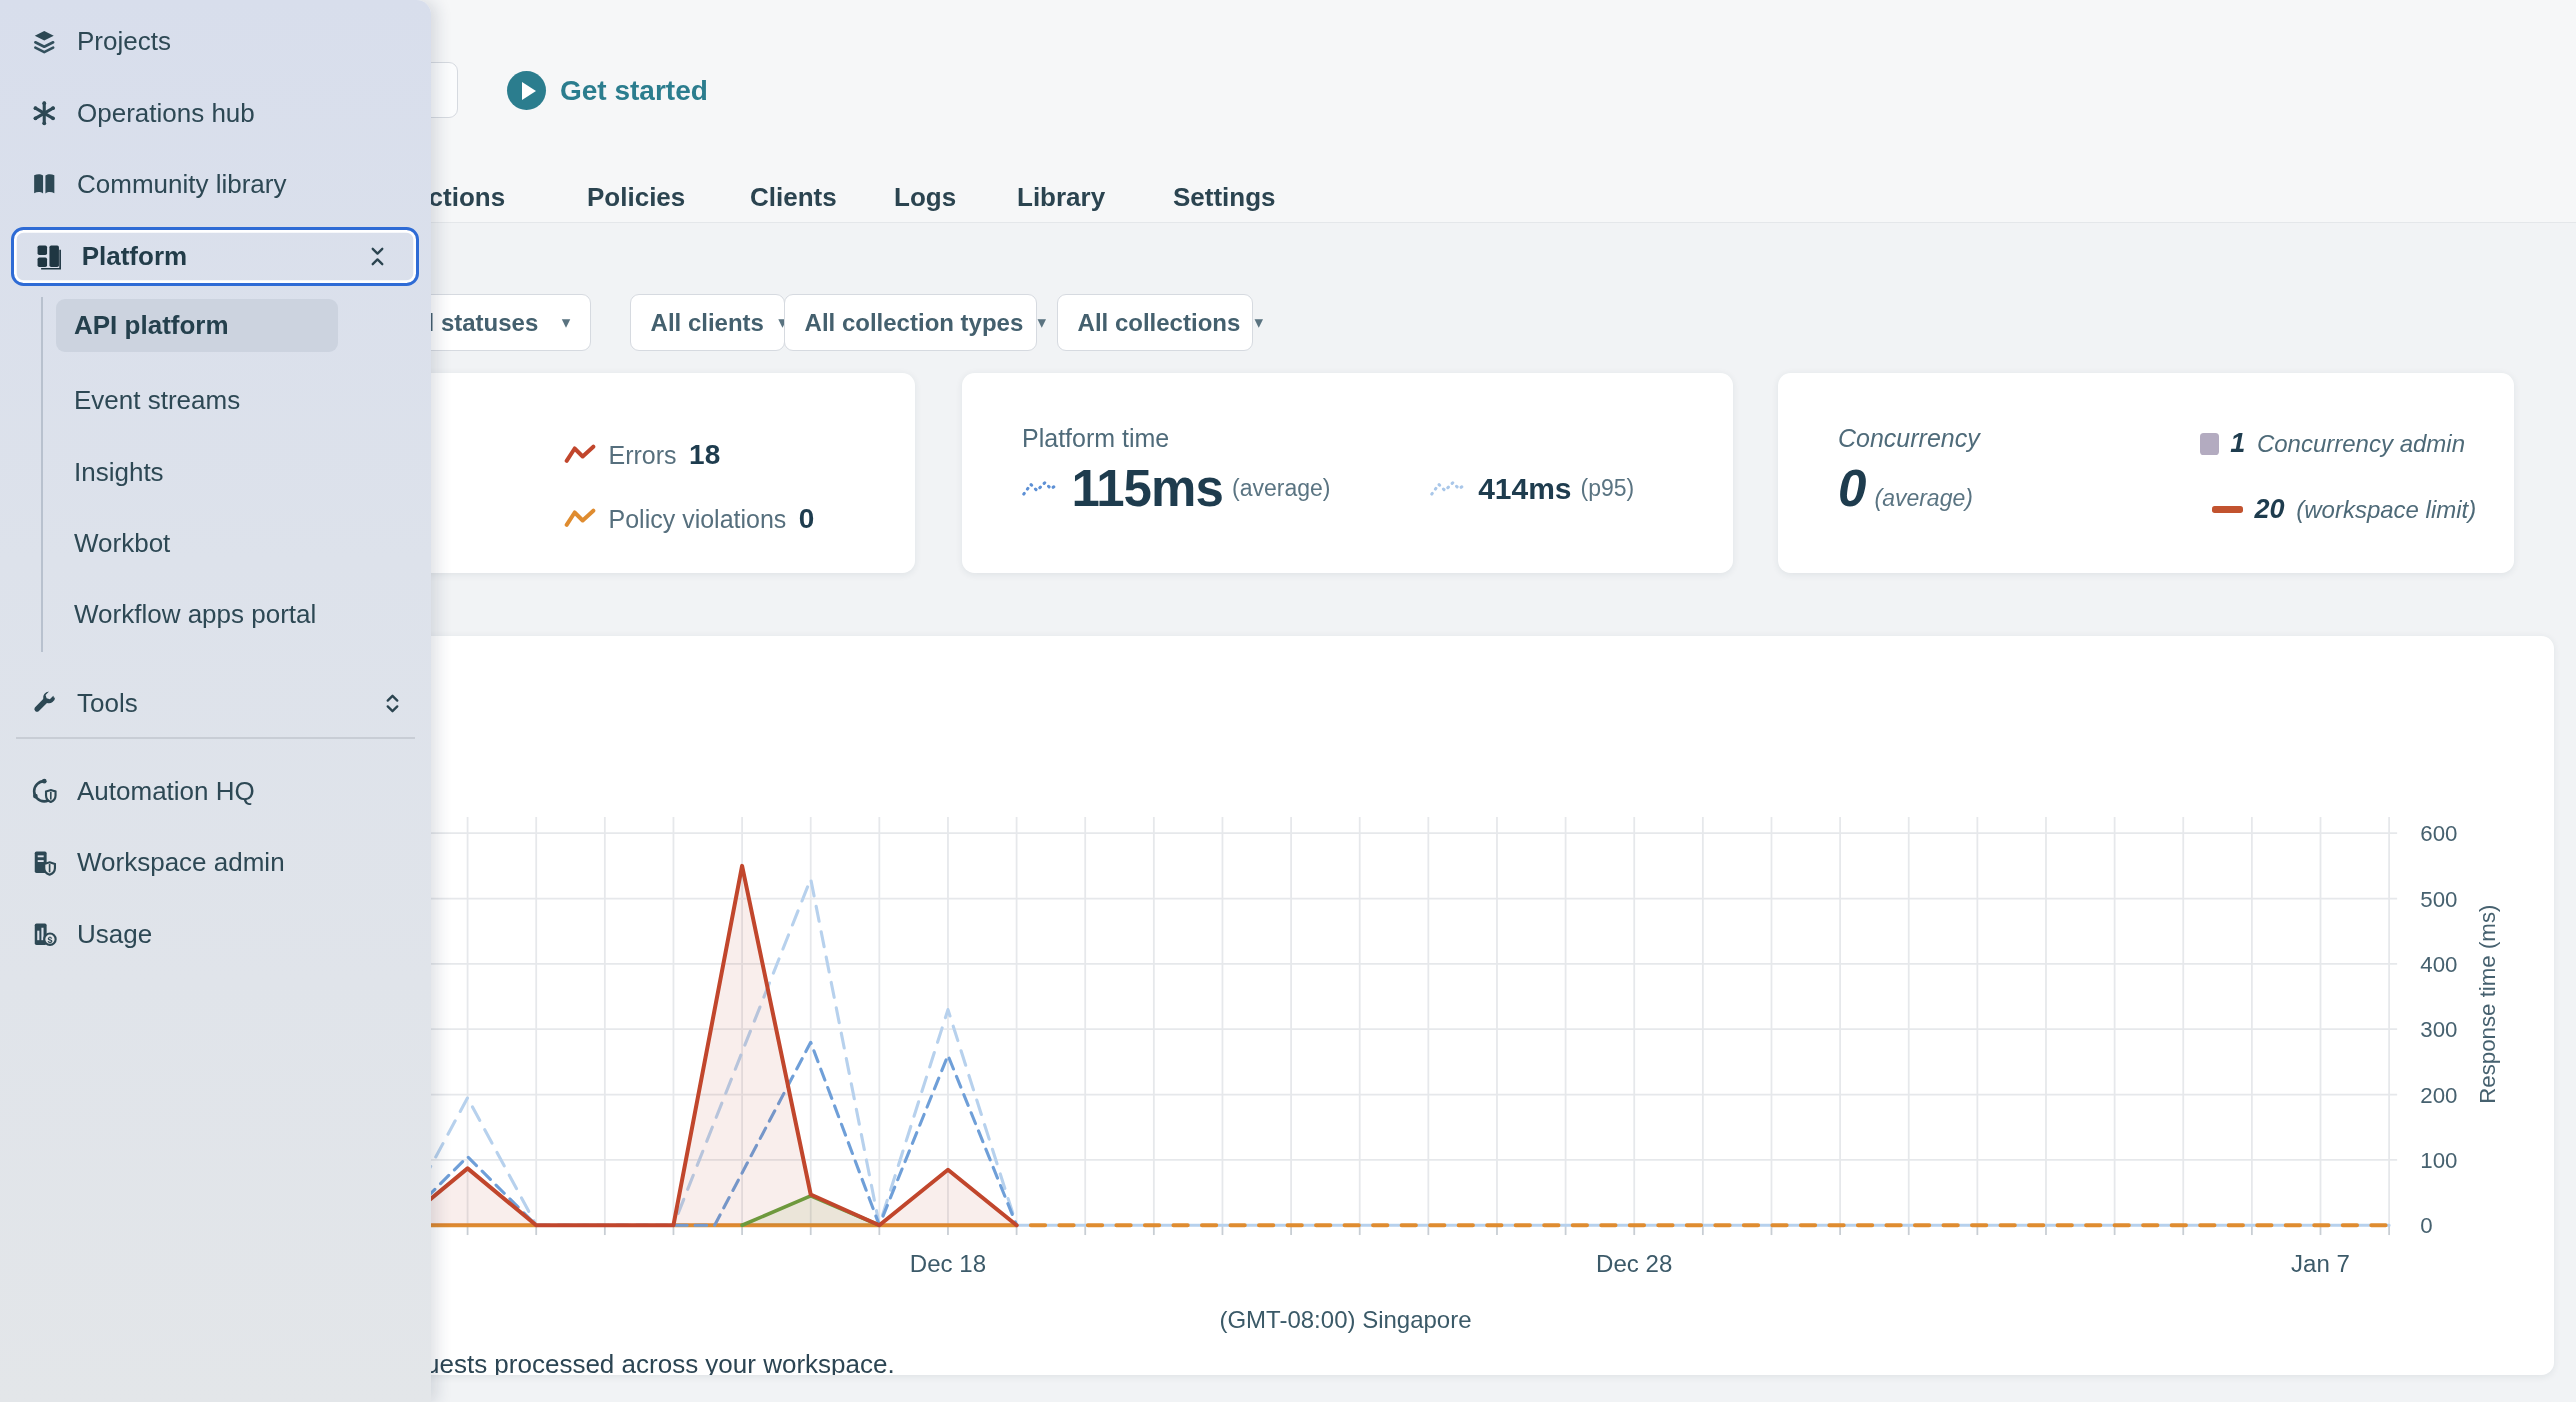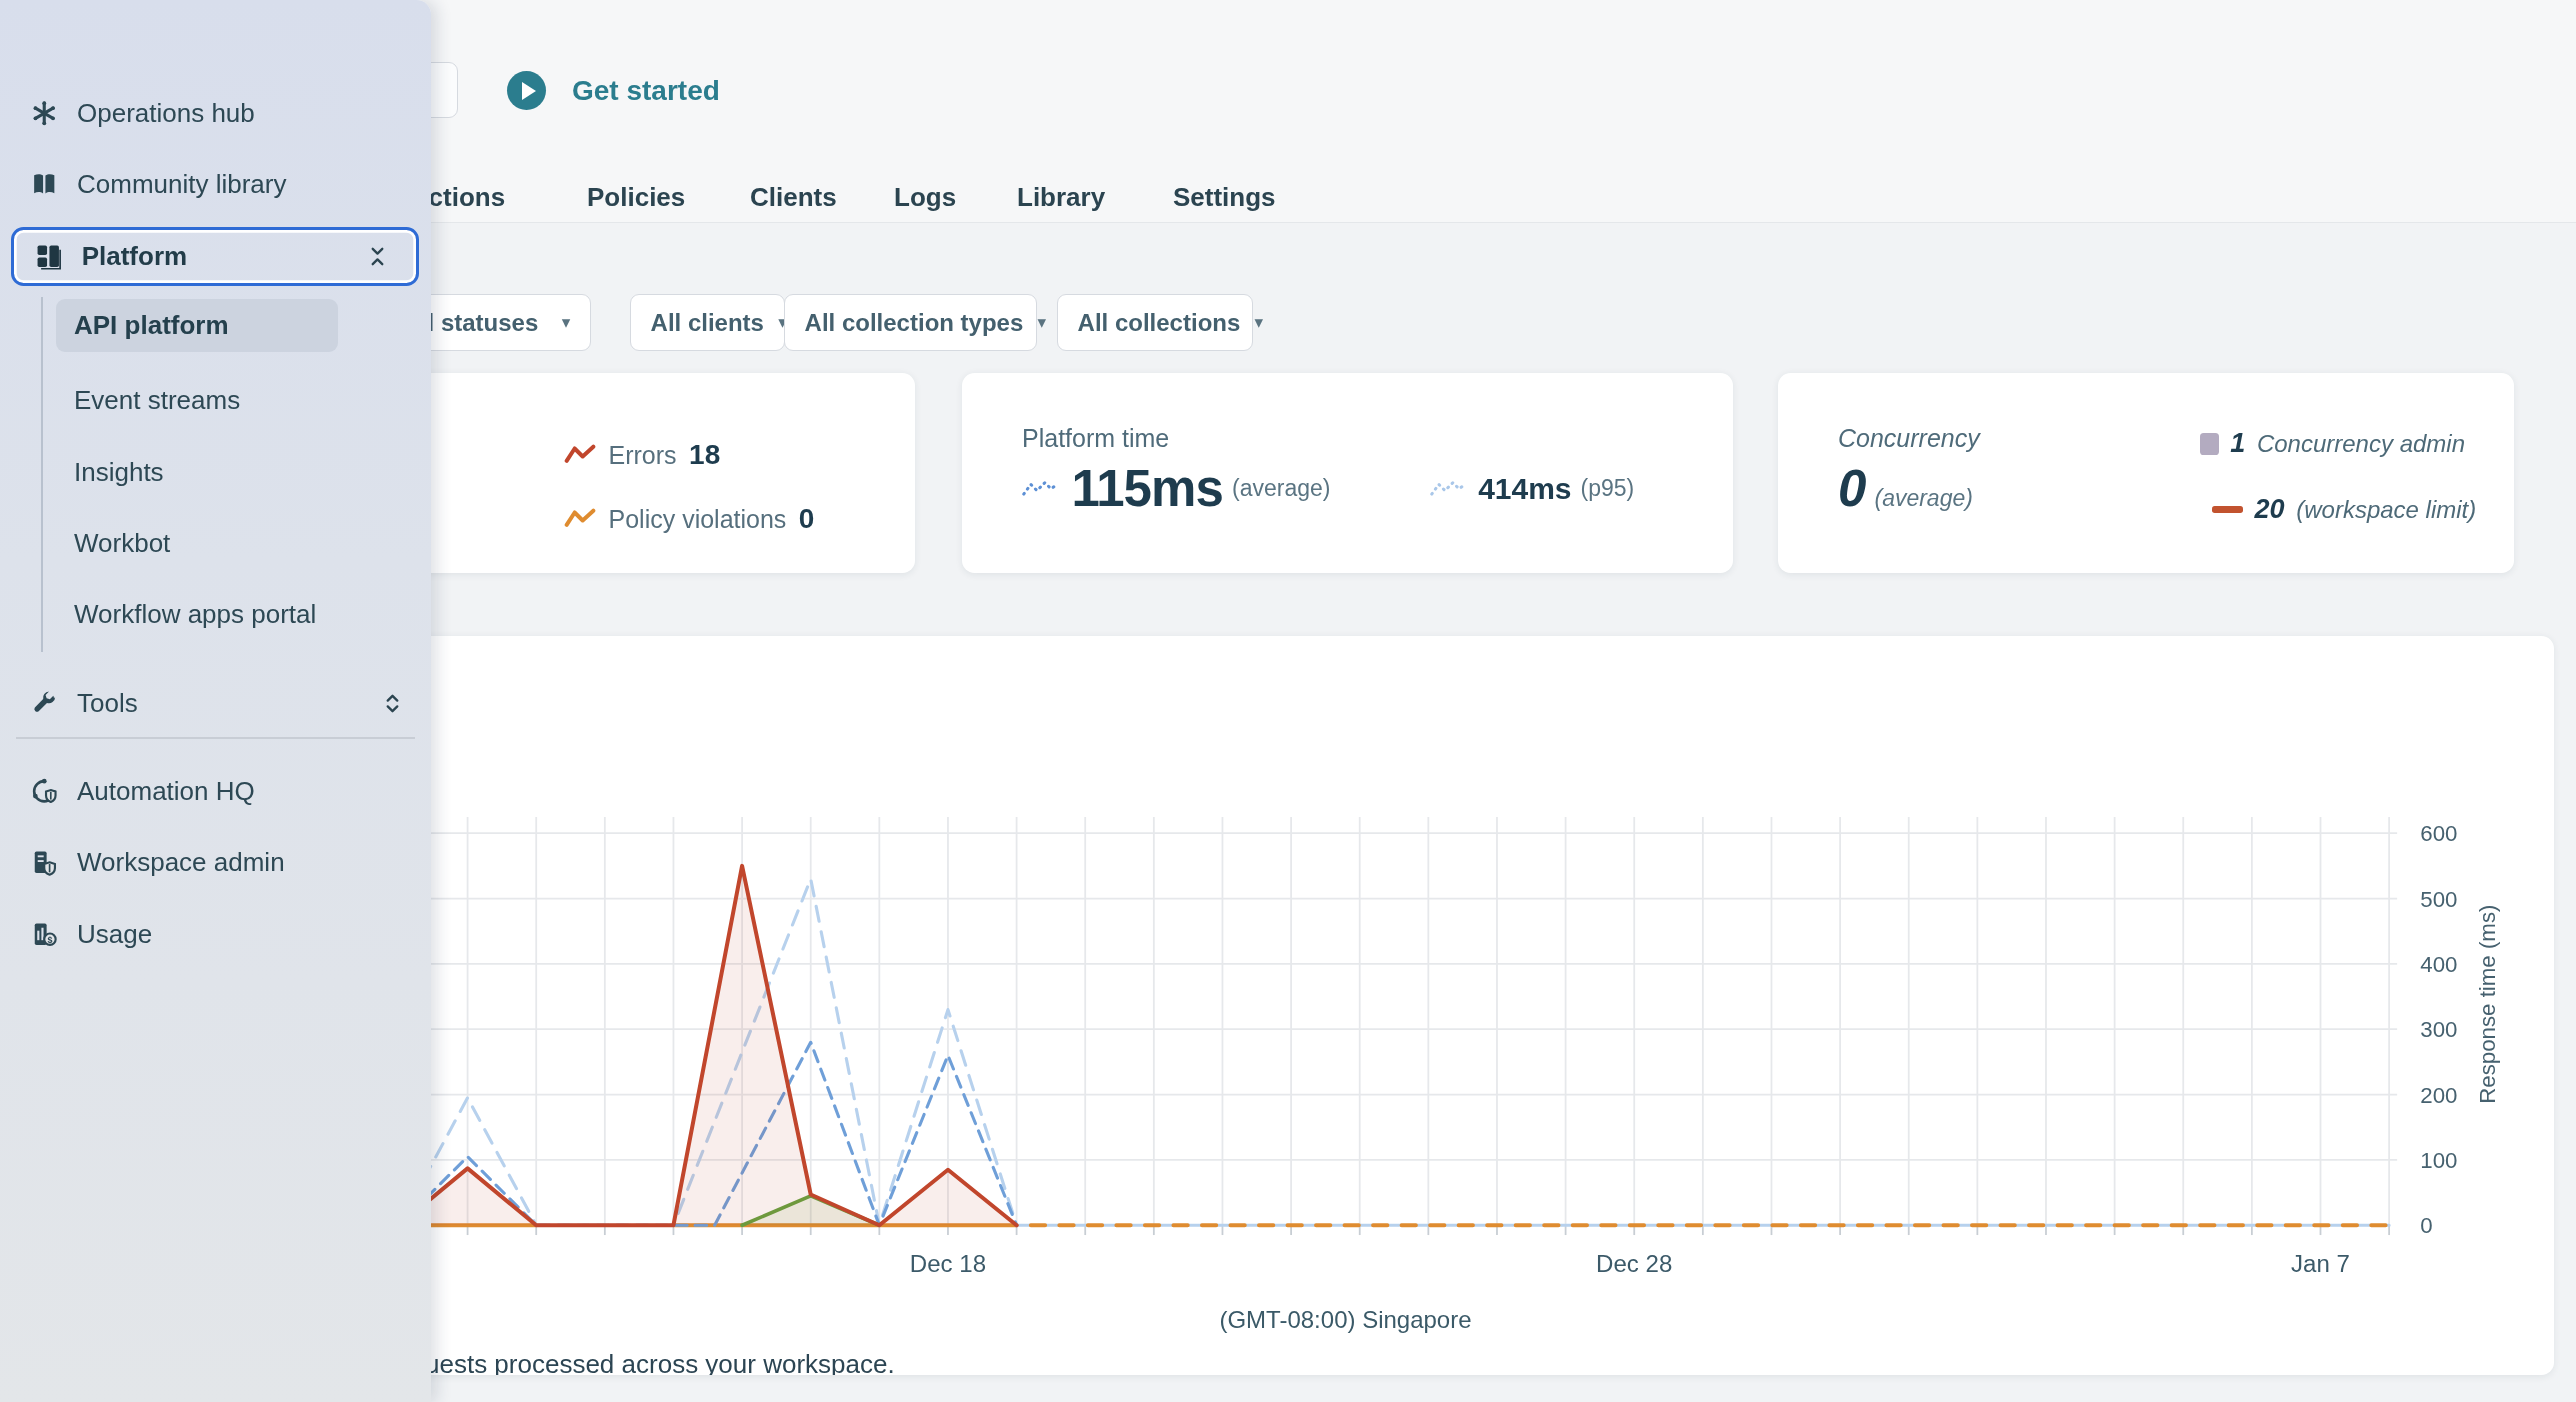--- a/index.html
+++ b/index.html
@@ -11,21 +11,21 @@
     color:#2b4450;
   }
   
   .topstrip { position:absolute; left:0; top:0; width:2576px; height:223px; background:#f6f7f8; border-bottom:1.8px solid #e4e7ea; }
 
   
   .partial-pill { position:absolute; left:381px; top:62px; width:77px; height:56px;
     background:#fbfcfd; border:1.8px solid #d6dae0; border-radius:9px; }
 
   
-  .get-started { position:absolute; left:507px; top:70px; height:41px; display:flex; align-items:center; gap:26px; cursor:pointer; }
+  .get-started { position:absolute; left:507px; top:70px; height:41px; display:flex; align-items:center; gap:14px; cursor:pointer; }
   .play-circle { width:39px; height:39px; border-radius:50%; background:#2b7d8e; position:relative; }
   .play-circle::after { content:""; position:absolute; left:15px; top:10.7px;
     border-left:14.3px solid #ffffff; border-top:9px solid transparent; border-bottom:9px solid transparent; }
   .get-started-label { font-size:28px; font-weight:700; color:#2b7d8e; }
 
   
   .tab { position:absolute; top:182px; font-size:26px; font-weight:700; color:#2b4450; cursor:pointer; }
 
   
   .filter-btn { position:absolute; top:294px; height:57px; background:#ffffff;
@@ -275,20 +275,30 @@
       <polyline points="833,1374 910,1341.015 987,1374" fill="none" stroke="#67a23f" stroke-width="4" stroke-linejoin="round" stroke-linecap="round"></polyline>
       <polygon points="448,1374 448,1374 525,1310.229 602,1374 756,1374 833,970.85 910,1339.549 987,1374 1064,1311.695 1141,1374 1141,1374" fill="rgba(193,70,44,0.09)" stroke="none"></polygon>
       <polyline points="448,1374 525,1310.229 602,1374 756,1374 833,970.85 910,1339.549 987,1374 1064,1311.695 1141,1374" fill="none" stroke="#c1462c" stroke-width="4.5" stroke-linejoin="round" stroke-linecap="round"></polyline>
     </svg>
   <div class="chart-title-fragment">uests processed across your workspace.</div>
   <div class="timezone">(GMT-08:00) Singapore</div>
 </div>
 
 <div class="sidebar">
 
+  <div class="sitem" style="top:13.4px">
+    <span class="sicon">
+      <svg class="icon-stroke" width="28.5" height="28.5" viewBox="0 0 24 24">
+          <path d="M12 2.5l8 4-8 4-8-4z" fill="#2d4854" stroke="none"></path>
+          <path d="M4.5 12l7.5 3.8L19.5 12"></path>
+          <path d="M4.5 16.5l7.5 3.8 7.5-3.8"></path>
+        </svg>
+    </span>
+    <span class="slabel">Projects</span>
+  </div>
 
   <div class="sitem" style="top:85px">
     <span class="sicon">
       <svg width="28.5" height="28.5" viewBox="0 0 24 24" stroke="#2d4854" stroke-width="2.6" stroke-linecap="round">
           <line x1="12" y1="3.5" x2="12" y2="20.5"></line>
           <line x1="4.6" y1="7.7" x2="19.4" y2="16.3"></line>
           <line x1="19.4" y1="7.7" x2="4.6" y2="16.3"></line>
           <circle cx="12" cy="3.5" r="1.6" fill="#2d4854" stroke="none"></circle>
           <circle cx="12" cy="20.5" r="1.6" fill="#2d4854" stroke="none"></circle>
           <circle cx="4.6" cy="7.7" r="1.6" fill="#2d4854" stroke="none"></circle>

